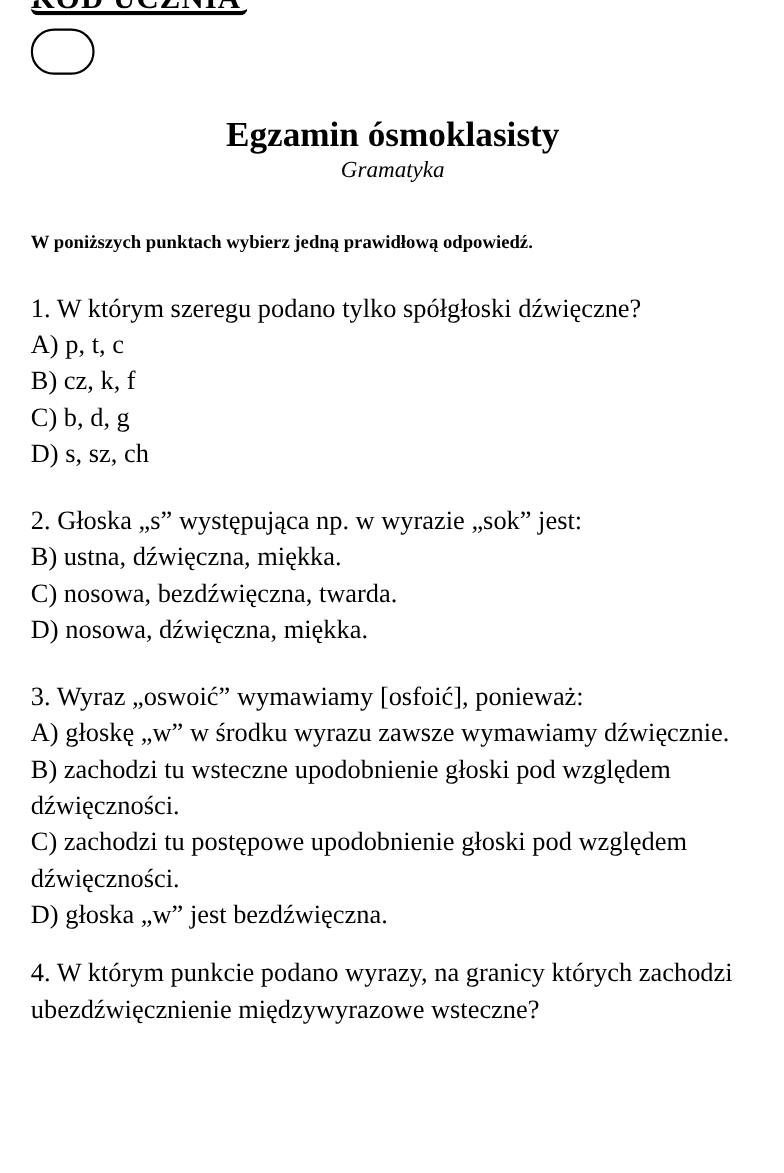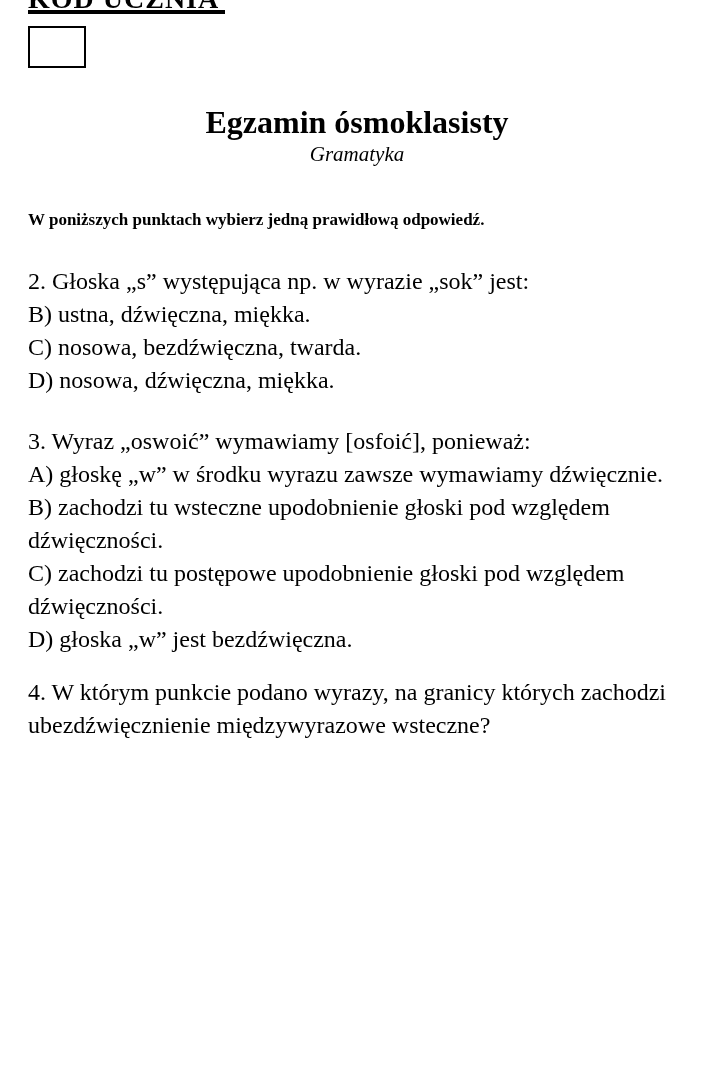--- a/index.html
+++ b/index.html
@@ -1,15 +1,15 @@
 <!DOCTYPE html>
 <html><head>
 <meta charset="utf-8">
 <style>
-  * { margin: 0; padding: 0; box-sizing: border-box; }
+  * { margin: 0; padding: 0; box-sizing: border-box; border-radius: 31px; }
   html, body {
     width: 713px;
     height: 1066px;
     overflow: hidden;
     background: #ffffff;
     color: #000000;
     font-family: "Liberation Serif", "DejaVu Serif", serif;
   }
   .page {
     width: 713px;
@@ -80,20 +80,27 @@
     <div class="kod-text">KOD UCZNIA</div>
   </div>
 
   <div class="code-box"></div>
 
   <div class="title">Egzamin ósmoklasisty</div>
   <div class="subtitle">Gramatyka</div>
 
   <div class="intro">W poniższych punktach wybierz jedną prawidłową odpowiedź.</div>
 
+  <div class="question">
+    <div class="q-text">1. W którym szeregu podano tylko spółgłoski dźwięczne?</div>
+    <div class="q-option">A) p, t, c</div>
+    <div class="q-option">B) cz, k, f</div>
+    <div class="q-option">C) b, d, g</div>
+    <div class="q-option">D) s, sz, ch</div>
+  </div>
 
   <div class="question">
     <div class="q-text">2. Głoska „s” występująca np. w wyrazie „sok” jest:</div>
     <div class="q-option">B) ustna, dźwięczna, miękka.</div>
     <div class="q-option">C) nosowa, bezdźwięczna, twarda.</div>
     <div class="q-option">D) nosowa, dźwięczna, miękka.</div>
   </div>
 
   <div class="question">
     <div class="q-text">3. Wyraz „oswoić” wymawiamy [osfoić], ponieważ:</div>

